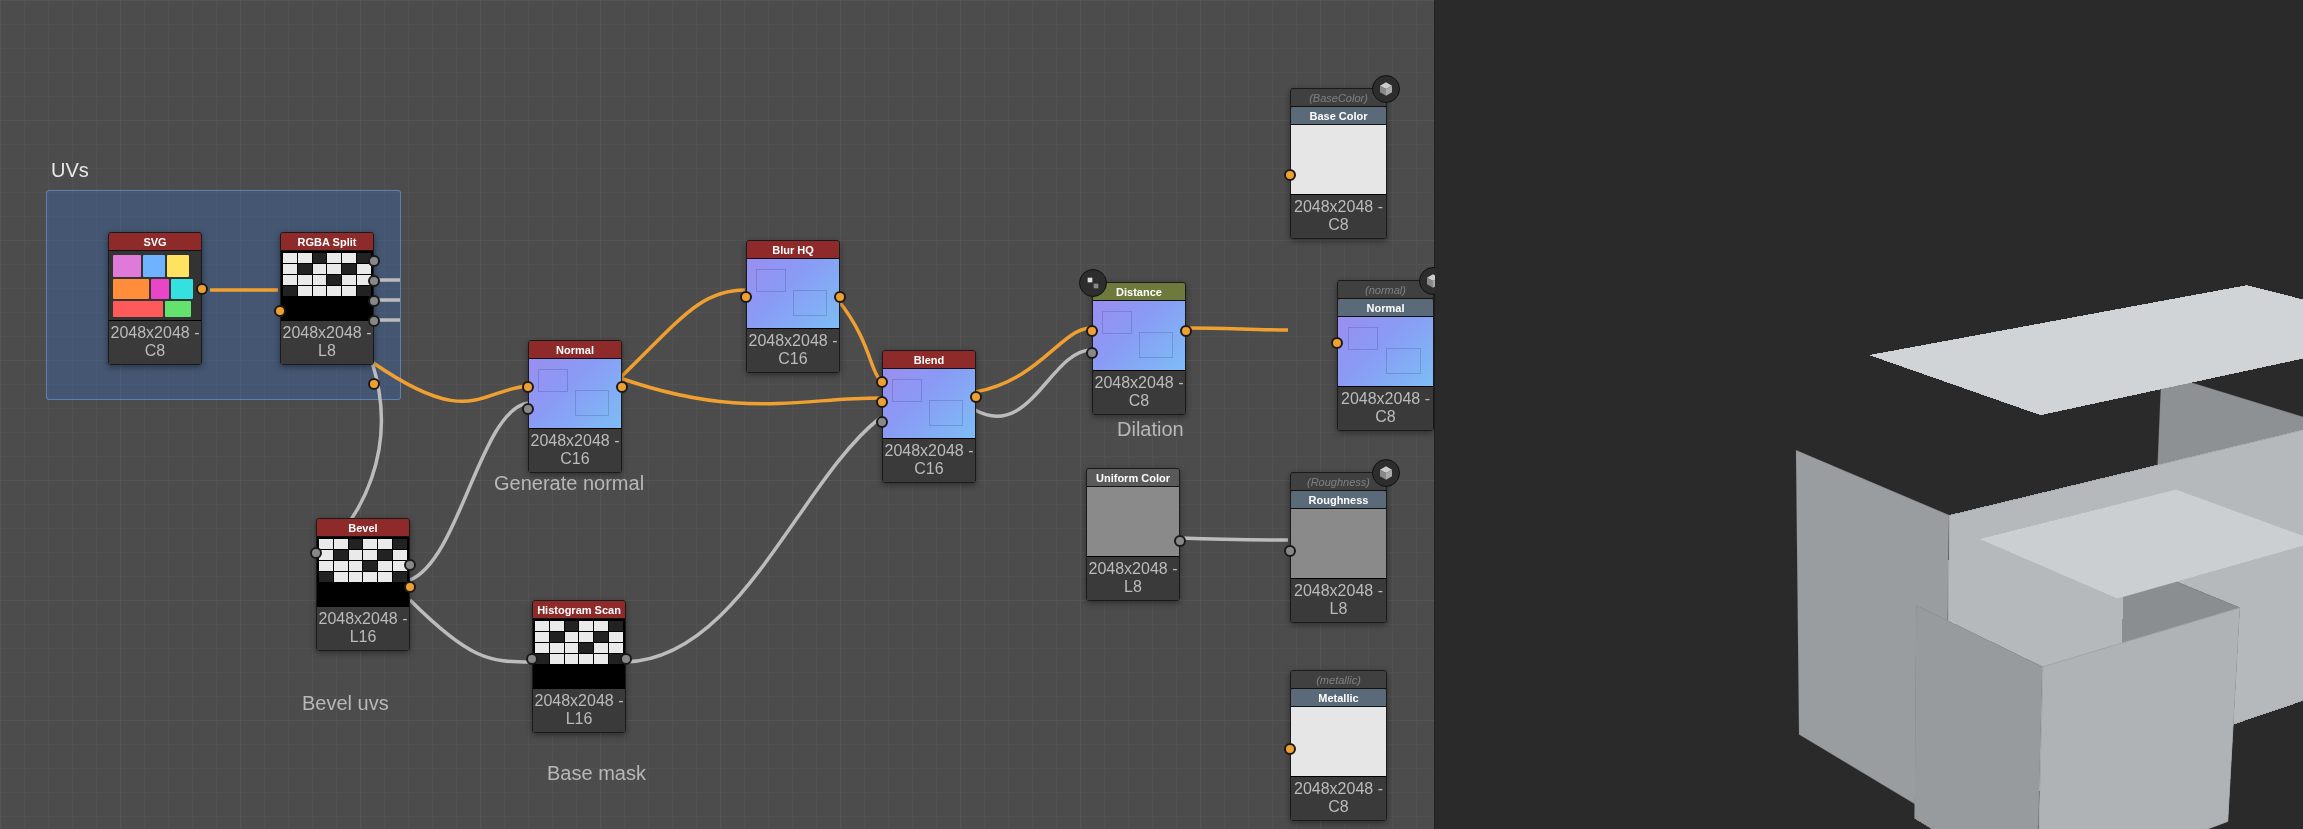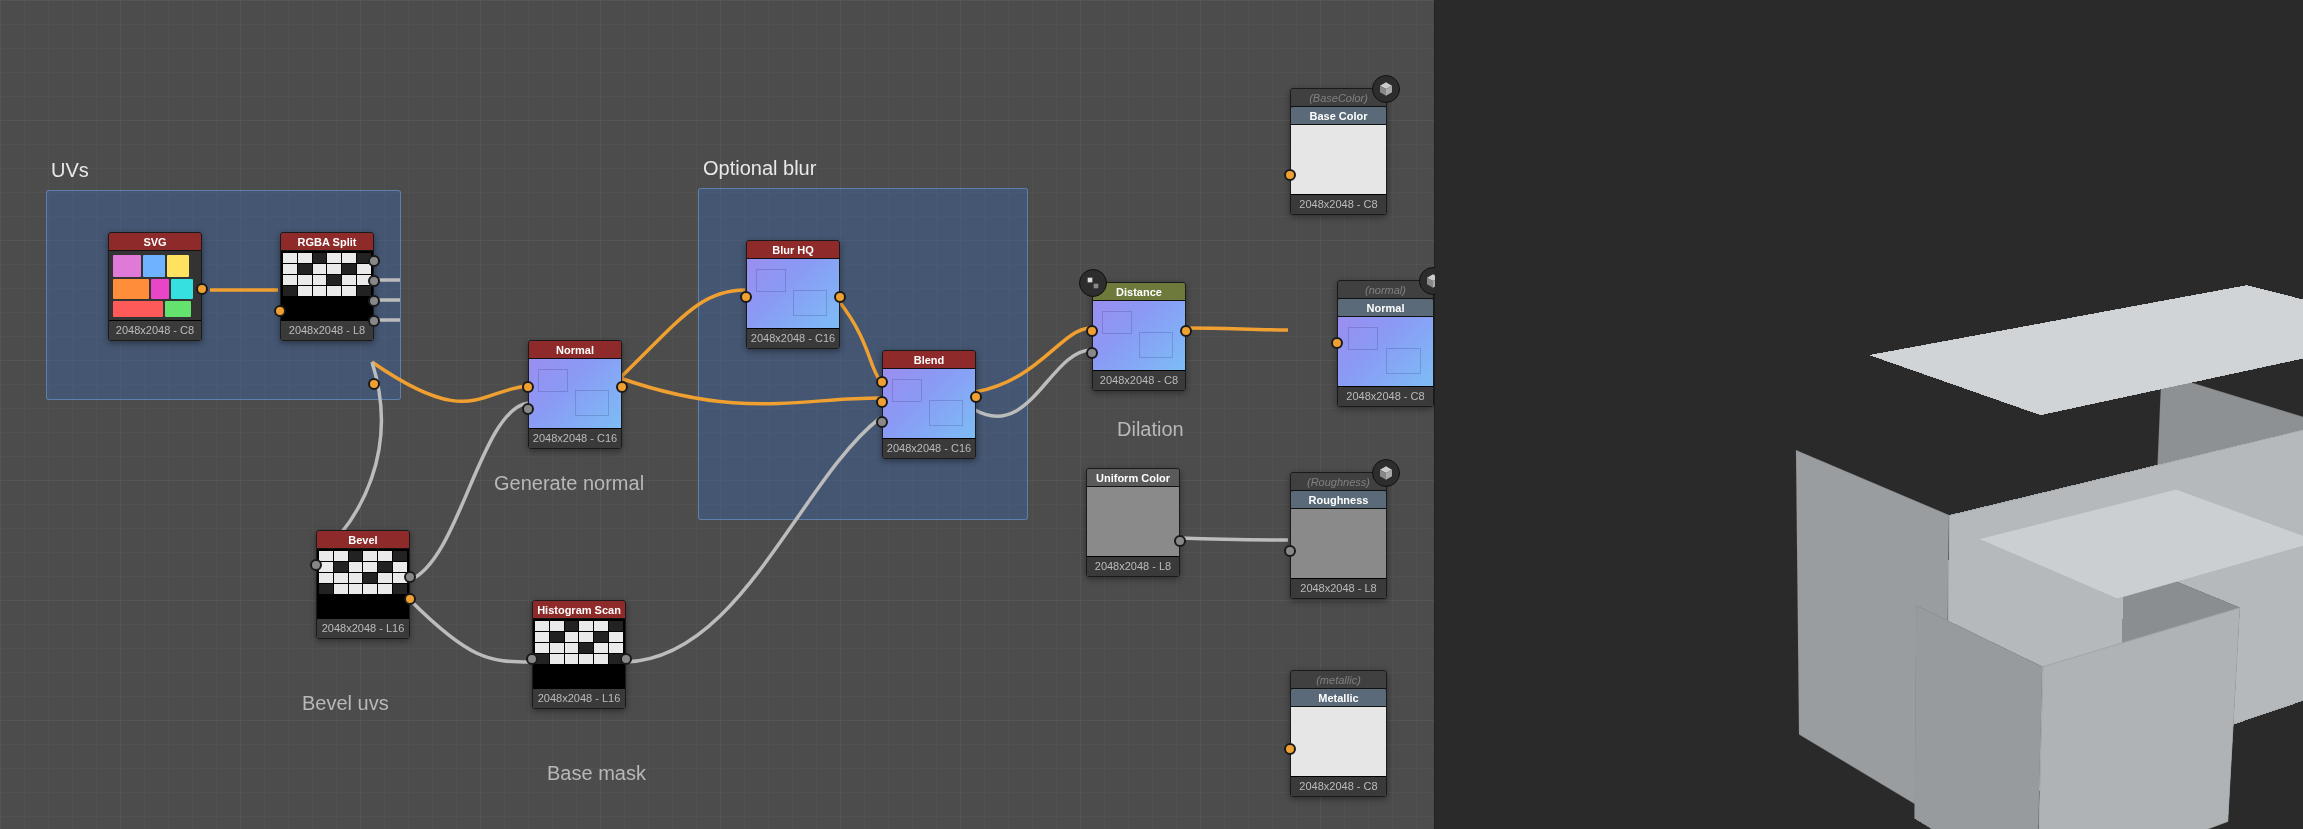--- a/index.html
+++ b/index.html
@@ -76,21 +76,21 @@
   .hdr-hidden { background:#404040; color:#808080; font-style:italic; font-weight:400;}
 
   .node-thumb {
     width: 100%;
     height: 70px;
     background: #606060;
     position: relative;
     border-bottom: 1px solid #000;
   }
   .node-footer {
-    font-size: 11px;
+    font-size: 16px;
     color: #bbb;
     text-align: center;
     padding: 3px 0 4px;
     background: #3a3a3a;
   }
 
   
   .port {
     position: absolute;
     width: 12px; height: 12px;
@@ -183,23 +183,20 @@
   .e-orange { stroke:#f0a030; }
   .e-gray   { stroke:#bcbcbc; }
 </style>
 </head>
 <body>
 
 <div id="graph">
 
   <div class="frame" style="left:46px; top:190px; width:355px; height:210px;">
     <div class="frame-title">UVs</div>
-  </div>
-  <div class="frame" style="left:698px; top:188px; width:330px; height:332px;">
-    <div class="frame-title">Optional blur</div>
   </div>
 
   <div class="caption" style="left:494px; top:472px;">Generate normal</div>
   <div class="caption" style="left:302px; top:692px;">Bevel uvs</div>
   <div class="caption" style="left:547px; top:762px;">Base mask</div>
   <div class="caption" style="left:1117px; top:418px;">Dilation</div>
 
   <svg id="edges">
 
     <path class="e-orange" d="M210,290 C230,290 250,290 278,290"></path>
@@ -270,21 +267,21 @@
     </div>
     <div class="node-footer">2048x2048 - L8</div>
     <div class="port in p-orange" style="top:72px;"></div>
     <div class="port out p-gray" style="top:22px;"></div>
     <div class="port out p-gray" style="top:42px;"></div>
     <div class="port out p-gray" style="top:62px;"></div>
     <div class="port out p-gray" style="top:82px;"></div>
     <div class="port out p-orange" style="top:145px;"></div>
   </div>
 
-  <div class="node" style="left:316px; top:530px;">
+  <div class="node" style="left:316px; top:518px;">
     <div class="node-header hdr-red">Bevel</div>
     <div class="node-thumb thumb-uv">
       <div></div>
         <div></div>
         <div class="dark"></div>
         <div></div>
         <div></div>
         <div class="dark"></div>
       <div></div>
         <div class="dark"></div>

